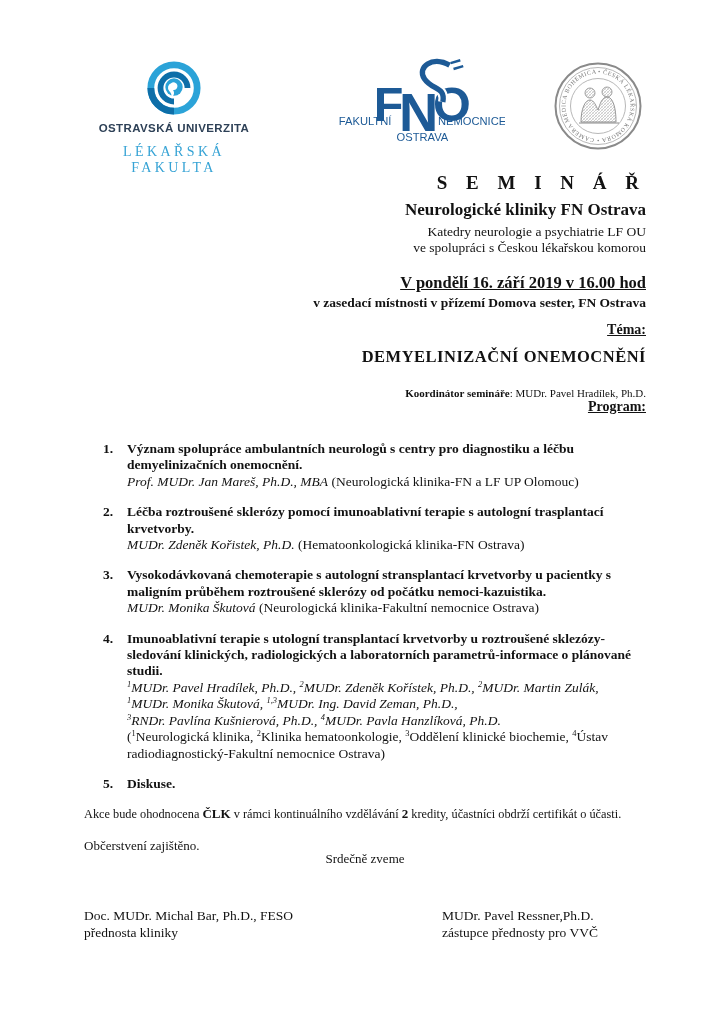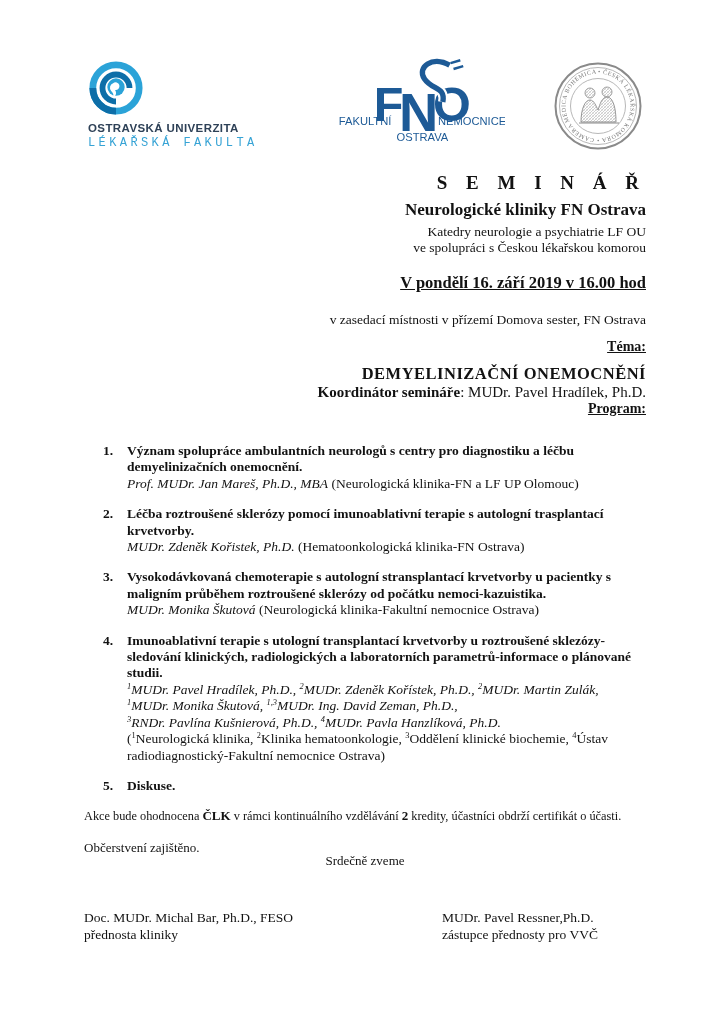--- a/index.html
+++ b/index.html
@@ -4,36 +4,36 @@
 <style>
   * { box-sizing: border-box; }
   html, body { margin: 0; padding: 0; background: #ffffff; }
   .page {
     width: 724px; height: 1024px; background: #fff;
     font-family: "Liberation Serif", serif; color: #121212;
     padding: 60px 78px 0 84px; overflow: hidden; position: relative;
   }
   
   .logo-row { display: flex; align-items: flex-start; height: 98px; }
-  .logo-ou { width: 172px; text-align: left; margin-left: 4px; }
+  .logo-ou { width: 172px; text-align: center; margin-left: 4px; }
   .ou-line1 { font-family: "Liberation Sans", sans-serif; font-weight: bold; font-size: 11.5px; color: #2e4157; letter-spacing: 0.4px; margin-top: 2px; }
-  .ou-line2 { font-family: Liberation Mono, monospace; font-size: 12px; color: #36a3d5; letter-spacing: 3.4px; margin-top: 2px; }
+  .ou-line2 { font-family: Liberation Serif, serif; font-size: 14px; color: #36a3d5; letter-spacing: 3.4px; margin-top: 10px; }
   .logo-fno { flex: 1; display: flex; justify-content: center; padding-left: 26px; margin-top: -4px; }
   .logo-seal { width: 92px; margin-left: auto; margin-top: 2px; }
   
   .c { text-align: right; }
   .seminar-title { font-size: 19px; font-weight: bold; letter-spacing: 7px; margin-top: 14px; }
   .clinic { font-size: 17px; font-weight: bold; margin-top: 6px; }
   .dept { font-size: 13.5px; margin-top: 4px; line-height: 16px; }
   .coop { font-size: 13.5px; line-height: 16px; }
   .datetime { font-size: 16.5px; font-weight: bold; text-decoration: underline; margin-top: 17px; }
-  .location { font-size: 13.5px; font-weight: normal; margin-top: 19px; line-height: 16px; }
+  .location { font-size: 13.5px; font-weight: bold; margin-top: 2px; line-height: 16px; }
   .tema-label { font-size: 14px; font-weight: bold; text-decoration: underline; margin-top: 11px; }
   .tema-title { font-size: 16.5px; font-weight: bold; letter-spacing: 0.5px; margin-top: 9px; }
-  .koord { font-size: 15px; margin-top: 0; }
+  .koord { font-size: 11px; margin-top: 20px; }
   .koord .bold { font-weight: bold; }
   .program-label { font-size: 14px; font-weight: bold; text-decoration: underline; }
   
   .program { margin-top: 26px; padding-left: 19px; }
   .item { display: flex; margin-bottom: 14px; font-size: 13.5px; line-height: 16.4px; }
   .item .num { width: 24px; font-weight: bold; flex-shrink: 0; }
   .item .body { width: 528px; }
   .item .title { font-weight: bold; }
   .italic { font-style: italic; }
   sup { font-size: 0.62em; line-height: 0; }

